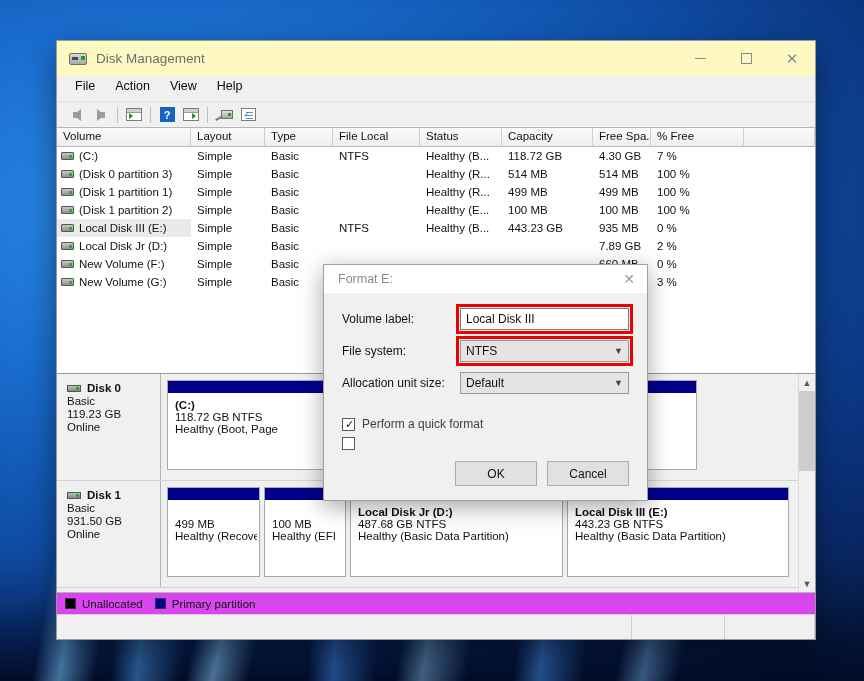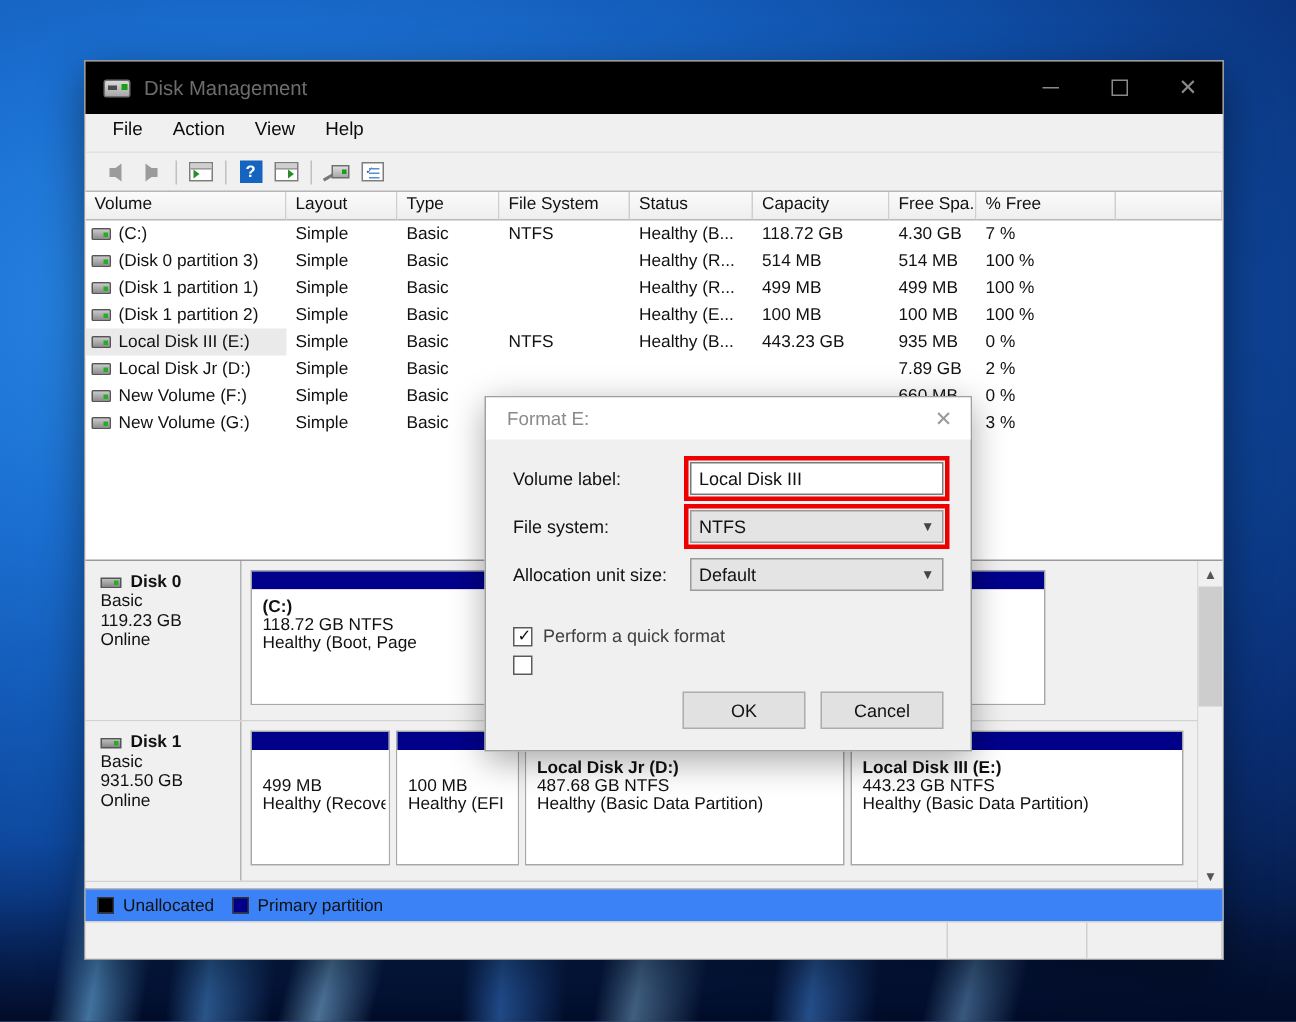--- a/index.html
+++ b/index.html
@@ -30,21 +30,21 @@
   
   #window {
     position:absolute; left:56px; top:40px; width:760px; height:600px;
     background:#f0f0f0;
     border:1px solid #9a9a9a;
     box-shadow: 0 10px 28px rgba(0,0,0,.45);
     display:flex; flex-direction:column;
   }
   
   #titlebar {
-    height:35px; background:#000000; display:flex; align-items:center;
+    height:35px; background:#fef9c3; display:flex; align-items:center;
     flex:0 0 35px;
   }
   .title-icon { width:18px; height:16px; margin-left:12px; position:relative; }
   .title-icon .body {
     position:absolute; left:0; top:2px; width:18px; height:12px;
     background:linear-gradient(#d8d8d8,#a9a9a9); border:1px solid #6f6f6f; border-radius:2px;
   }
   .title-icon .led { position:absolute; right:2px; top:5px; width:4px; height:4px; background:#18a018; }
   .title-icon .slot { position:absolute; left:3px; top:6px; width:6px; height:3px; background:#4a4a4a; }
   #title-text { margin-left:9px; font-size:13.5px; color:#6d6d6d; }
@@ -114,21 +114,21 @@
   .part .bar { height:12px; background:#00008b; flex:0 0 12px; }
   .part .pbody { flex:1 1 auto; background:#fff; border:2px solid #fff; padding:4px 5px 0 5px; overflow:hidden; }
   .part .pname { font-size:11.5px; font-weight:bold; color:#111; white-space:nowrap; }
   .part .pline { font-size:11.5px; color:#111; white-space:nowrap; }
   
   #vscroll { width:17px; flex:0 0 17px; background:#f0f0f0; border-left:1px solid #d8d8d8; display:flex; flex-direction:column; }
   .sbtn { height:17px; display:flex; align-items:center; justify-content:center; font-size:9px; color:#555; background:#f0f0f0; }
   .strack { flex:1 1 auto; background:#f0f0f0; position:relative; }
   .sthumb { position:absolute; top:0; left:0; right:0; height:80px; background:#cdcdcd; }
   
-  #legend { flex:0 0 22px; background:#3b82f6; border-top:1px solid #b6b6b6; display:flex; align-items:center; padding-left:8px; }
+  #legend { flex:0 0 22px; background:#d946ef; border-top:1px solid #b6b6b6; display:flex; align-items:center; padding-left:8px; }
   .lg { display:flex; align-items:center; margin-right:12px; font-size:11.5px; color:#111; }
   .lg .sw { width:11px; height:11px; margin-right:6px; border:1px solid #333; }
   
   #statusbar { flex:0 0 25px; background:#f0f0f0; border-top:1px solid #d0d0d0; display:flex; }
   #statusbar .sp { border-right:1px solid #d0d0d0; height:100%; }
   
   #format-dialog {
     position:absolute; left:266px; top:223px; width:325px; height:237px;
     background:#f0f0f0; border:1px solid #a0a0a0;
     box-shadow:0 6px 22px rgba(0,0,0,.35);
@@ -237,21 +237,21 @@
           <div class="ln" style="top:9px"></div>
         </div>
       </div>
   </div>
 
   <div id="vol-panel">
     <div id="vol-header">
       <div class="hcell" style="width:134px">Volume</div>
       <div class="hcell" style="width:74px">Layout</div>
       <div class="hcell" style="width:68px">Type</div>
-      <div class="hcell" style="width:87px">File System</div>
+      <div class="hcell" style="width:87px">File Local</div>
       <div class="hcell" style="width:82px">Status</div>
       <div class="hcell" style="width:91px">Capacity</div>
       <div class="hcell" style="width:58px">Free Spa...</div>
       <div class="hcell" style="width:93px">% Free</div>
       <div class="hcell" style="flex:1 1 auto"></div>
     </div>
     <div id="vol-rows">
         <div class="vrow">
           <div class="vcell vol" style="width: 134px; flex: 0 0 134px;">
             <div class="drvico">

